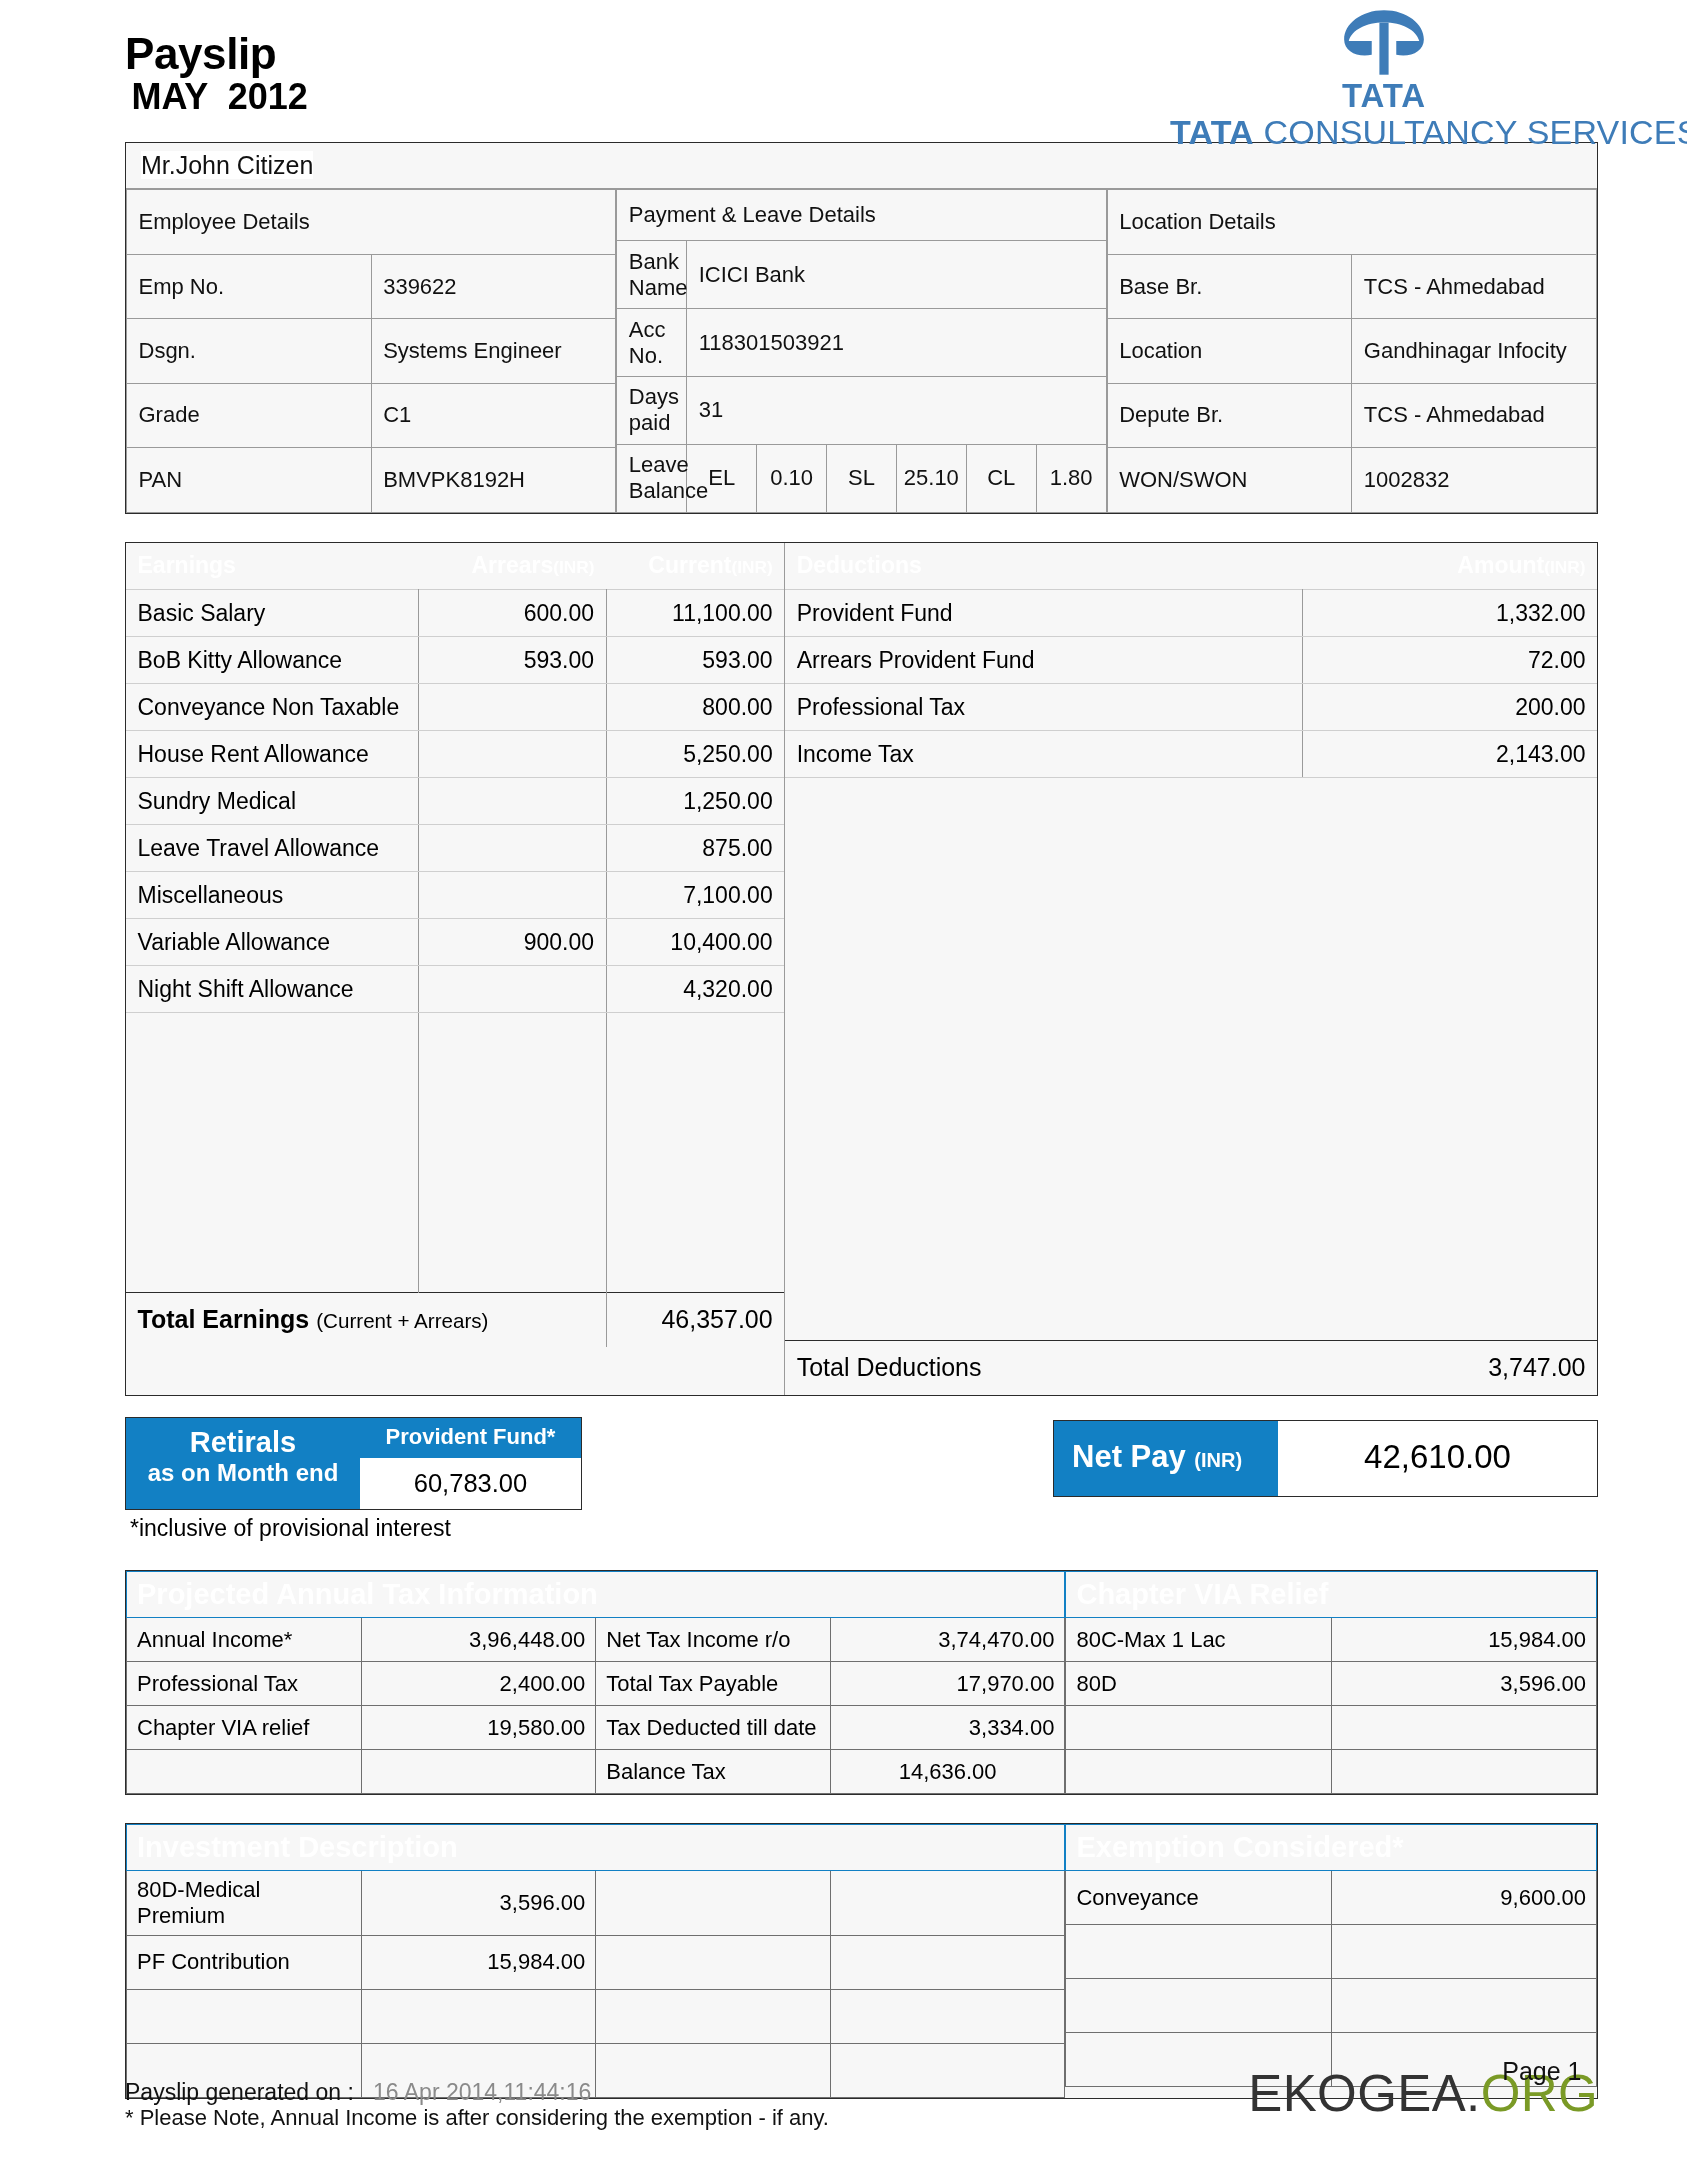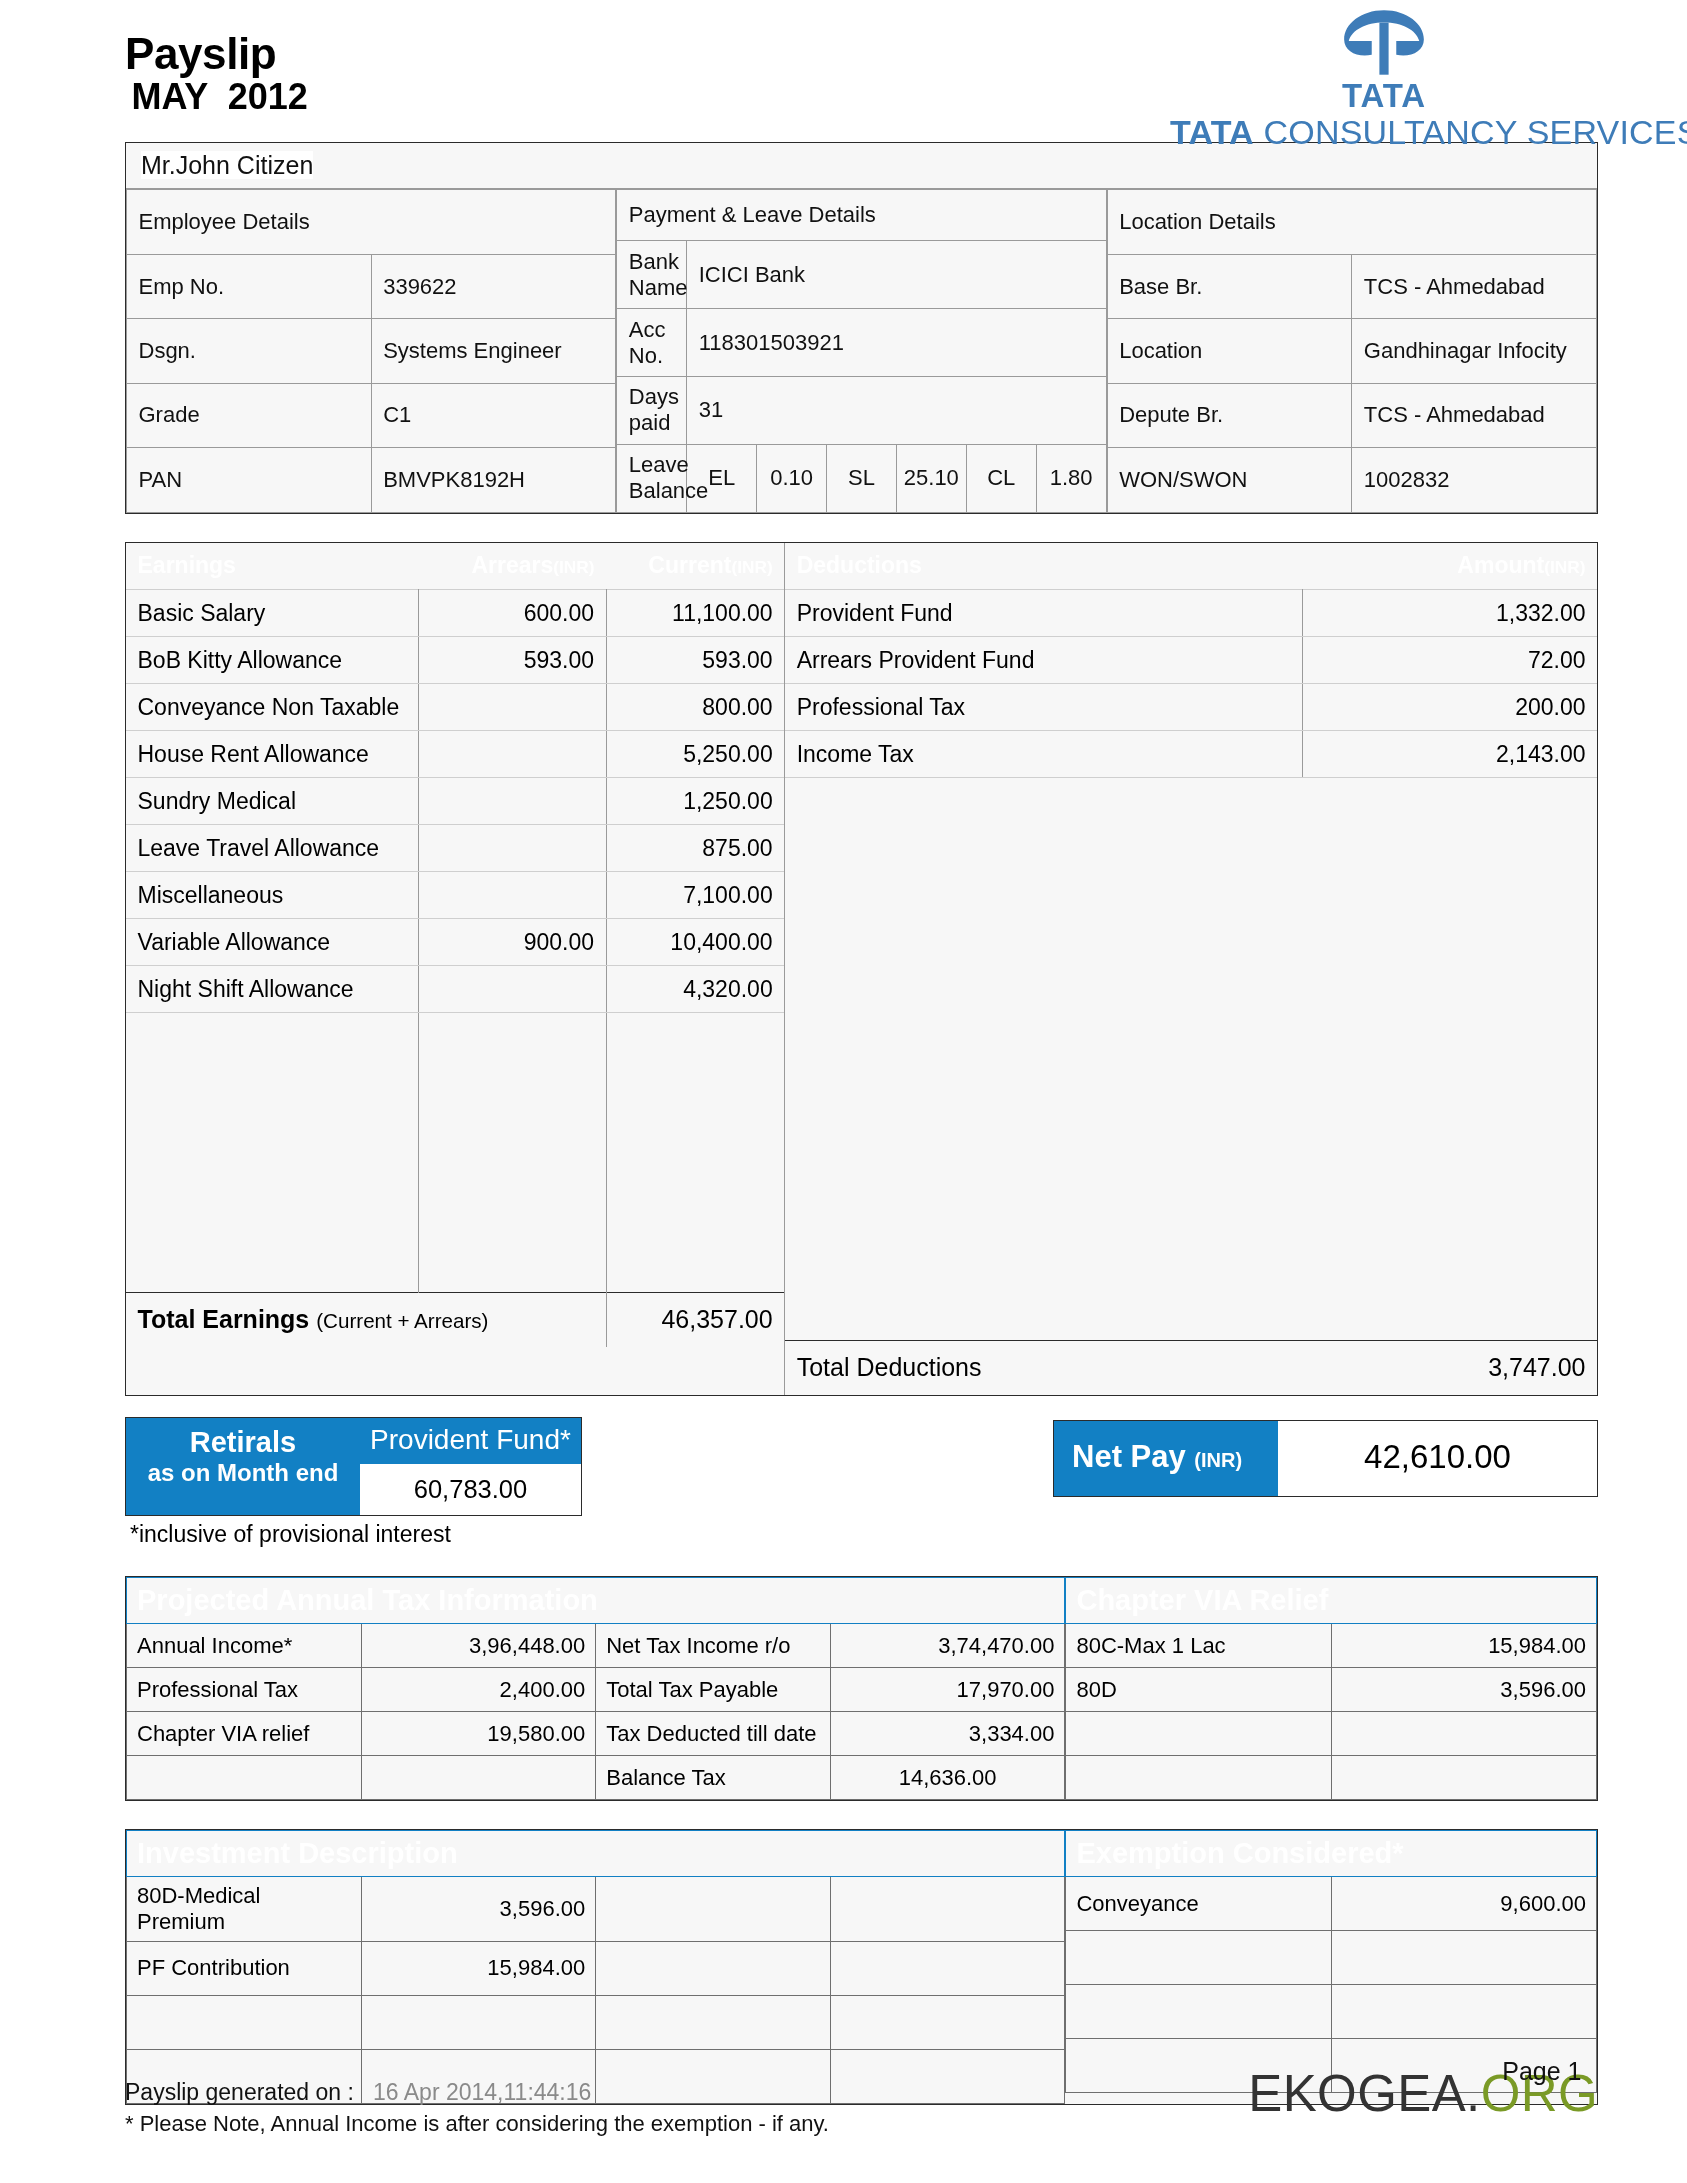--- a/index.html
+++ b/index.html
@@ -170,21 +170,21 @@
     background: #1280C4; color: #fff;
     width: 235px;
     padding: 8.2px 0 10px;
     text-align: center;
   }
   .ret-t1 { font-size: 29px; font-weight: bold; line-height: 1.15; }
   .ret-t2 { font-size: 24px; font-weight: bold; line-height: 1.2; }
   .ret-right { width: 222px; }
   .ret-pf-hdr {
     background: #1280C4; color: #fff;
-    font-size: 28px; font-weight: normal;
+    font-size: 22px; font-weight: bold;
     padding: 6.6px 0 7.4px; text-align: center;
   }
   .ret-pf-val {
     background: #ffffff;
     font-size: 25.5px; text-align: center;
     padding: 10.7px 0 11.5px;
   }
   .ret-note { font-size: 23px; padding: 5px 0 0 5px; }
   .spacer-flex { flex: 1; }
   .netpay {

